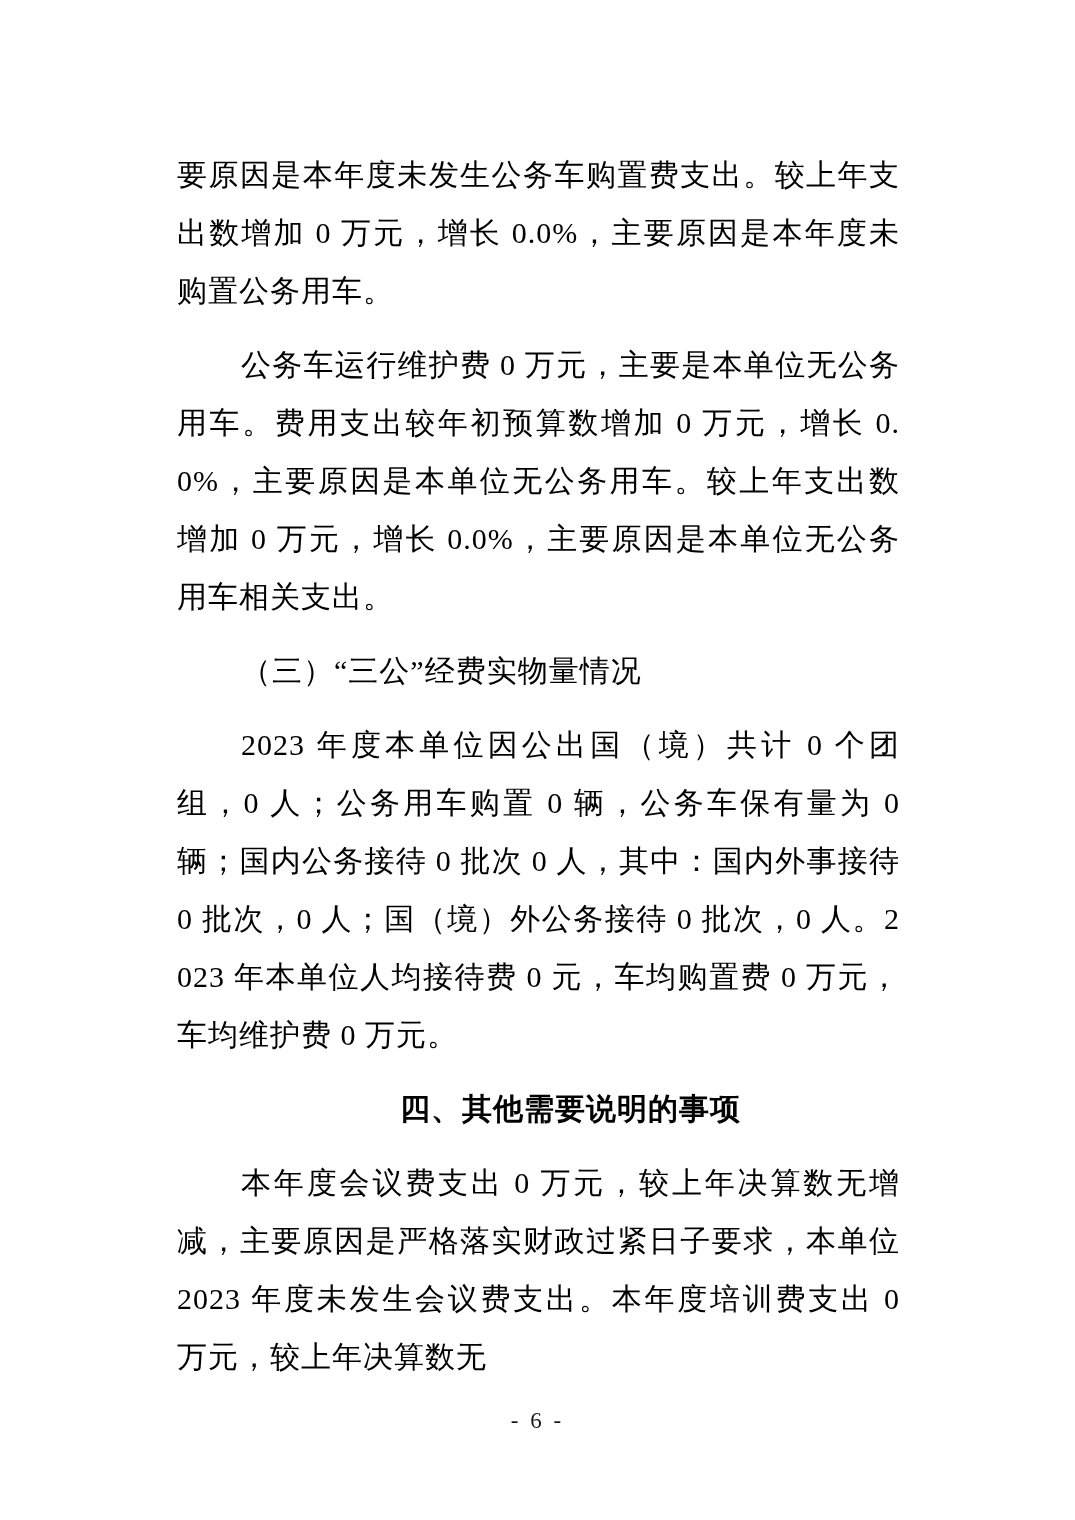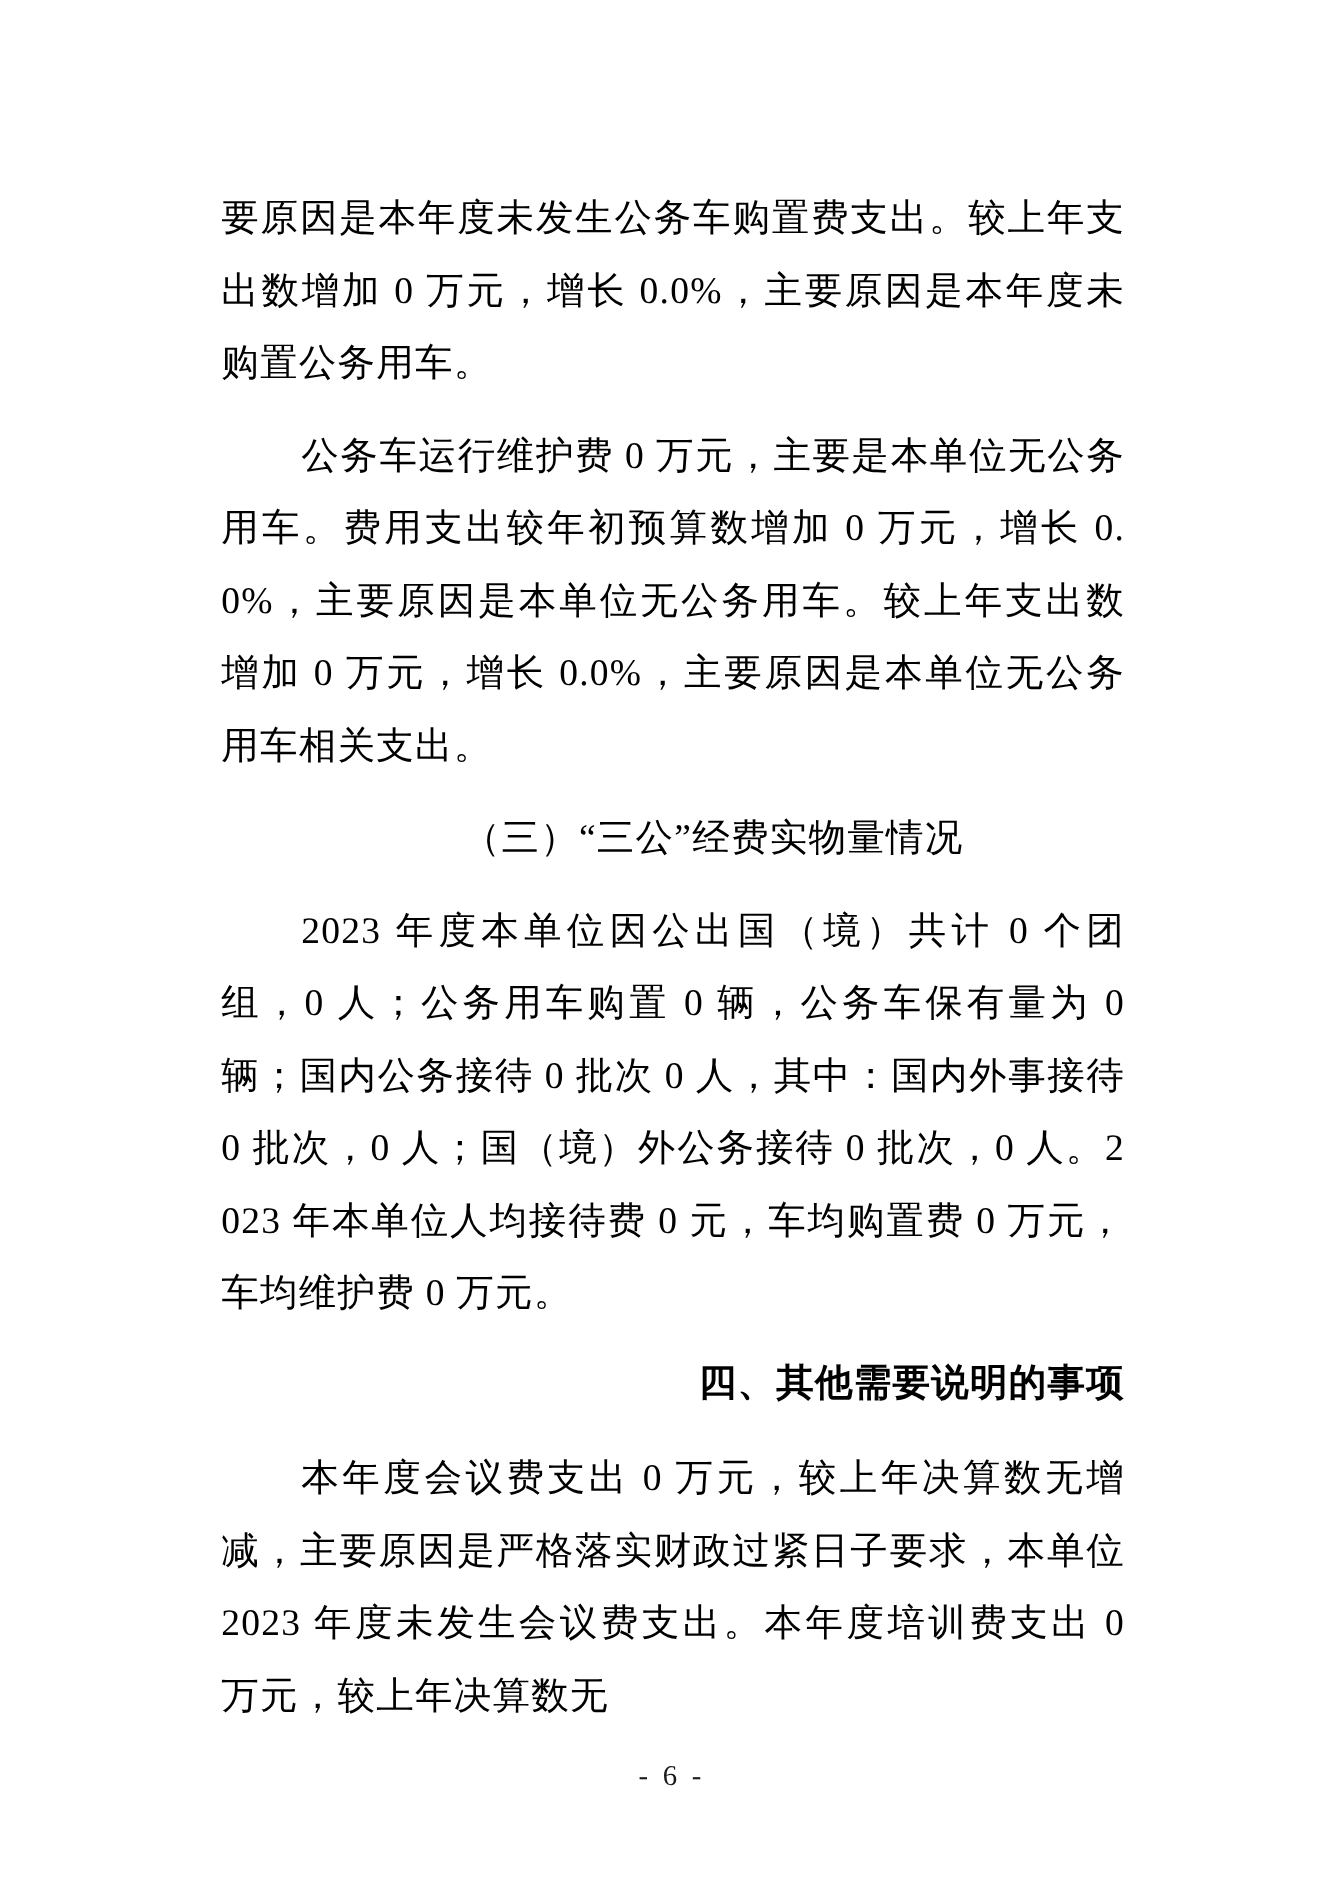--- a/index.html
+++ b/index.html
@@ -29,26 +29,26 @@
     line-height: 58px;
     letter-spacing: 1px;
     text-align: justify;
     text-justify: inter-ideograph;
     word-break: break-all;
   }
   p.para.indent {
     text-indent: 64px;
   }
   p.para.heading {
-    font-family: Liberation Mono, monospace;
+    font-family: Liberation Serif, serif;
     font-weight: bold;
-    text-align: right;
+    text-align: center;
   }
   p.para.subheading {
-    text-align: center;
+    text-align: left;
   }
   .page-footer {
     position: absolute;
     left: 0;
     top: 1408px;
     width: 1075px;
     text-align: center;
     font-size: 23px;
     letter-spacing: 3px;
     color: #1a1a1a;

